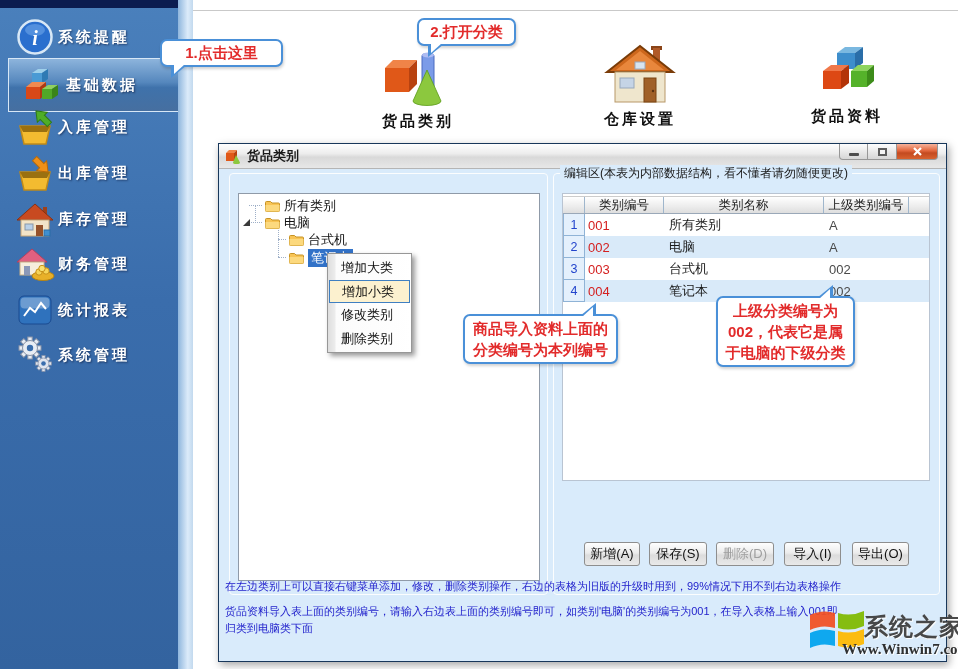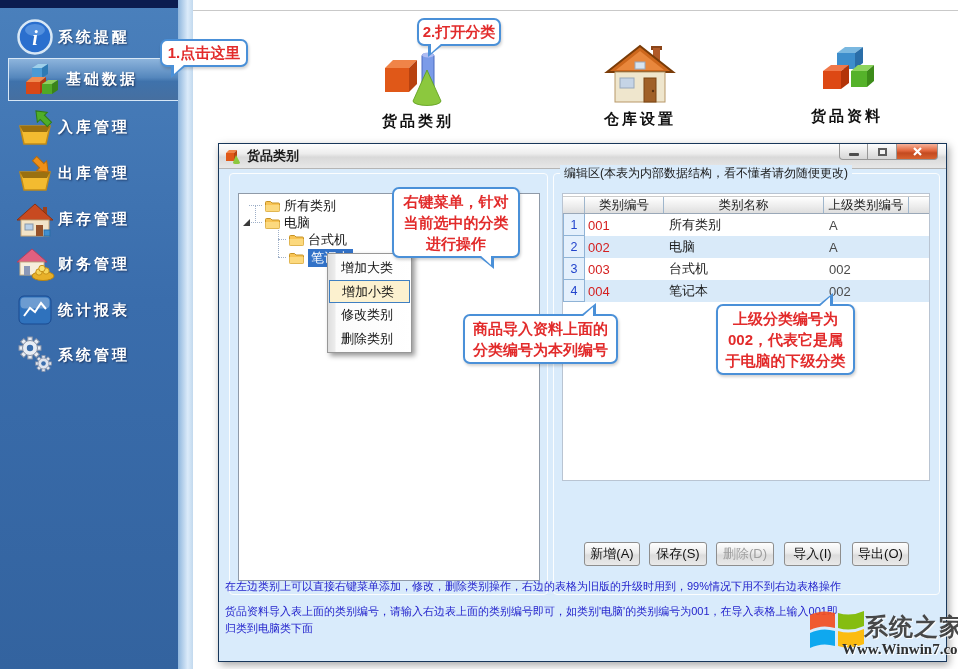--- a/index.html
+++ b/index.html
@@ -9,21 +9,21 @@
   
   .sidebar{position:absolute;left:0;top:0;width:178px;height:669px;
            background:linear-gradient(180deg,#4a80bc 0%,#3a6dac 45%,#33639f 100%);z-index:2;}
   .sidebar-topbar{position:absolute;left:0;top:0;width:100%;height:8px;background:#0b1c50;}
   .side-strip{position:absolute;left:178px;top:0;width:15px;height:669px;z-index:2;
               background:linear-gradient(90deg,#8fb6dd,#dcebfa 65%,#c2d9ee);}
   .side-item{position:absolute;left:0;width:178px;height:46px;display:flex;align-items:center;}
   .side-item .sicon{width:46px;height:46px;margin-left:12px;display:flex;align-items:center;justify-content:center;flex:0 0 auto;}
   .side-item .slbl{color:#fff;font-size:15px;font-weight:bold;letter-spacing:3px;
                    text-shadow:1px 1px 2px rgba(0,10,40,.55);white-space:nowrap;}
-  .side-item.selected{left:8px;width:170px;height:43px;border:1px solid #d7e7f6;border-right:none;box-sizing:border-box;
+  .side-item.selected{left:8px;width:170px;height:54px;border:1px solid #d7e7f6;border-right:none;box-sizing:border-box;
       background:linear-gradient(180deg,#8db4dc,#5587bd 45%,#3f72ab 55%,#466fa0);}
   .side-item.selected .sicon{margin-left:11px;}
 
   
   .content-line{position:absolute;left:193px;top:10px;width:765px;border-top:1px solid #c9c9c9;z-index:1;}
   .tool-item{position:absolute;text-align:center;z-index:1;cursor:pointer;}
   .tool-item .tlbl{font-size:15px;font-weight:bold;letter-spacing:3px;color:#111;
                    font-family:"Liberation Serif",serif;margin-top:2px;white-space:nowrap;}
 
   
@@ -102,25 +102,25 @@
            color:#e22b2b;font-weight:bold;font-size:15px;text-align:center;z-index:60;
            box-shadow:1px 2px 3px rgba(0,0,0,.18);box-sizing:border-box;}
   .callout .cl{line-height:21px;white-space:nowrap;}
   .tail{position:absolute;width:0;height:0;}
   .t-dl-o{bottom:-13px;left:9px;border-top:13px solid #4a90d8;border-right:16px solid transparent;}
   .t-dl-i{bottom:-9px;left:12px;border-top:10px solid #fff;border-right:11px solid transparent;}
   .t-dr-o{bottom:-13px;right:24px;border-top:13px solid #4a90d8;border-left:16px solid transparent;}
   .t-dr-i{bottom:-9px;right:27px;border-top:10px solid #fff;border-left:11px solid transparent;}
   .t-ur-o{top:-13px;right:20px;border-bottom:13px solid #4a90d8;border-left:16px solid transparent;}
   .t-ur-i{top:-9px;right:23px;border-bottom:10px solid #fff;border-left:11px solid transparent;}
-  #co-step1{left:160px;top:39px;width:88px;height:28px;line-height:24px;}
-  #co-step2{left:417px;top:18px;width:84px;height:28px;line-height:24px;}
+  #co-step1{left:160px;top:39px;width:123px;height:28px;line-height:24px;}
+  #co-step2{left:417px;top:18px;width:99px;height:28px;line-height:24px;}
   #co-menu{left:392px;top:187px;width:128px;padding:2px 0;}
   #co-import{left:463px;top:314px;width:155px;padding:2px 0;}
-  #co-parent{left:716px;top:304px;width:139px;padding:2px 0;}
+  #co-parent{left:716px;top:296px;width:139px;padding:2px 0;}
 
   
   .watermark{position:absolute;right:0;bottom:4px;width:152px;height:72px;z-index:80;opacity:.93;}
   .wm-flag{position:absolute;left:2px;top:14px;}
   .wm-site{position:absolute;left:58px;top:18px;font-size:24px;font-weight:bold;color:#3c3c3c;
            letter-spacing:1px;white-space:nowrap;text-shadow:1px 1px 0 #fff;}
   .wm-url{position:absolute;left:36px;top:48px;font-size:15px;font-weight:bold;color:#222;
           font-family:"Liberation Serif",serif;text-shadow:1px 1px 0 #fff;white-space:nowrap;}
 </style>
 </head>
@@ -437,27 +437,20 @@
   <div class="callout" id="co-step1">
     <span>1.点击这里</span>
     <i class="tail t-dl-o"></i><i class="tail t-dl-i"></i>
   </div>
 
   <div class="callout" id="co-step2">
     <span>2.打开分类</span>
     <i class="tail t-dl-o"></i><i class="tail t-dl-i"></i>
   </div>
 
-  <div class="callout" id="co-menu">
-    <div class="cl">右键菜单，针对</div>
-    <div class="cl">当前选中的分类</div>
-    <div class="cl">进行操作</div>
-    <i class="tail t-dr-o"></i>
-      <i class="tail t-dr-i"></i>
-  </div>
 
   <div class="callout" id="co-import">
     <div class="cl">商品导入资料上面的</div>
     <div class="cl">分类编号为本列编号</div>
     <i class="tail t-ur-o"></i>
       <i class="tail t-ur-i"></i>
   </div>
 
   <div class="callout" id="co-parent">
     <div class="cl">上级分类编号为</div>

